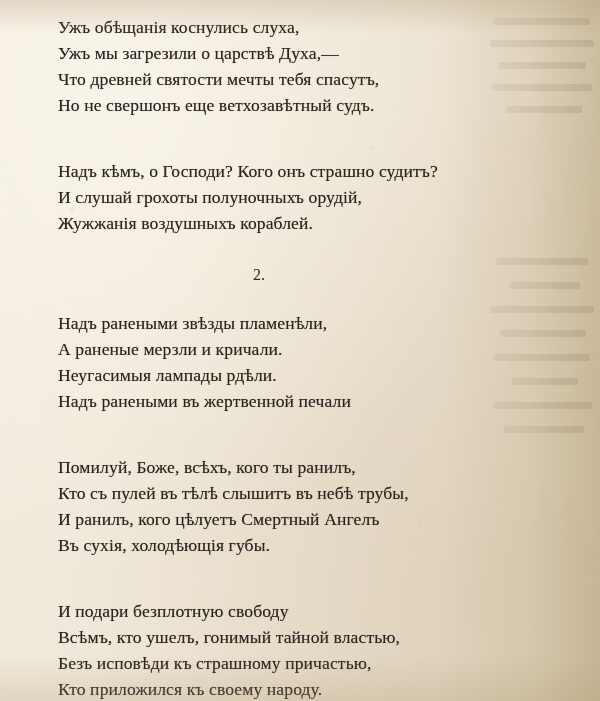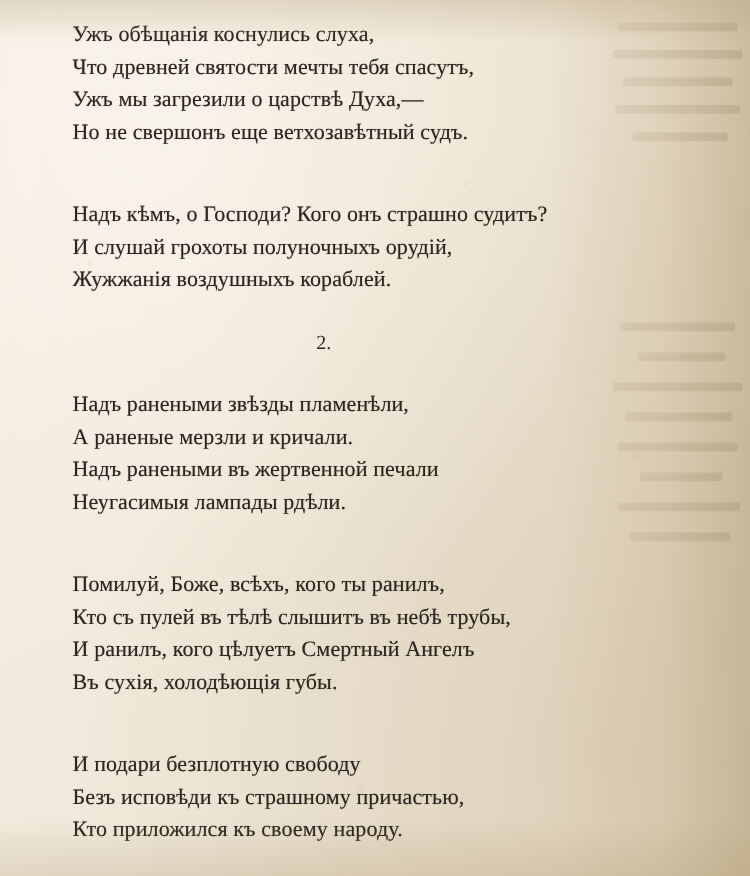--- a/index.html
+++ b/index.html
@@ -134,49 +134,50 @@
     <div class="bleed-line" style="left:10px;  top:354px; width:96px;"></div>
     <div class="bleed-line" style="left:22px;  top:378px; width:66px;"></div>
     <div class="bleed-line" style="left:8px;   top:402px; width:98px;"></div>
     <div class="bleed-line" style="left:16px;  top:426px; width:80px;"></div>
   </div>
 
   <div id="text-block">
 
     <div class="stanza">
       <div class="line">Ужъ обѣщанія коснулись слуха,</div>
+      <div class="line">Ужъ мы загрезили о царствѣ Духа,—</div>
       <div class="line">Что древней святости мечты тебя спасутъ,</div>
-      <div class="line">Ужъ мы загрезили о царствѣ Духа,—</div>
       <div class="line">Но не свершонъ еще ветхозавѣтный судъ.</div>
     </div>
 
     <div class="stanza gap-before">
       <div class="line">Надъ кѣмъ, о Господи? Кого онъ страшно судитъ?</div>
       <div class="line">И слушай грохоты полуночныхъ орудій,</div>
       <div class="line">Жужжанія воздушныхъ кораблей.</div>
     </div>
 
     <div class="section-number">2.</div>
 
     <div class="stanza">
       <div class="line">Надъ ранеными звѣзды пламенѣли,</div>
       <div class="line">А раненые мерзли и кричали.</div>
+      <div class="line">Неугасимыя лампады рдѣли.</div>
       <div class="line">Надъ ранеными въ жертвенной печали</div>
-      <div class="line">Неугасимыя лампады рдѣли.</div>
     </div>
 
     <div class="stanza gap-before">
       <div class="line">Помилуй, Боже, всѣхъ, кого ты ранилъ,</div>
       <div class="line">Кто съ пулей въ тѣлѣ слышитъ въ небѣ трубы,</div>
       <div class="line">И ранилъ, кого цѣлуетъ Смертный Ангелъ</div>
       <div class="line">Въ сухія, холодѣющія губы.</div>
     </div>
 
     <div class="stanza gap-before">
       <div class="line">И подари безплотную свободу</div>
+      <div class="line">Всѣмъ, кто ушелъ, гонимый тайной властью,</div>
       <div class="line">Безъ исповѣди къ страшному причастью,</div>
       <div class="line">Кто приложился къ своему народу.</div>
     </div>
 
   </div>
 
   <div id="edge-shade"></div>
   <div id="top-shade"></div>
   <div id="bottom-shade"></div>
 

